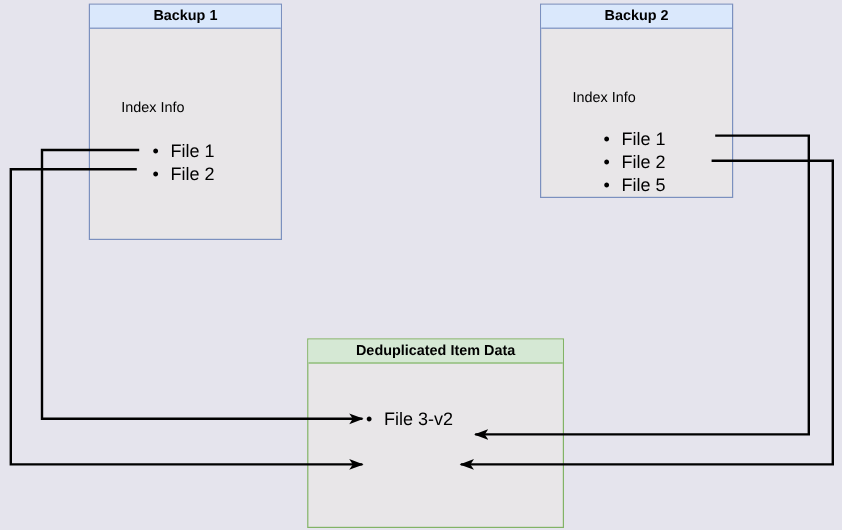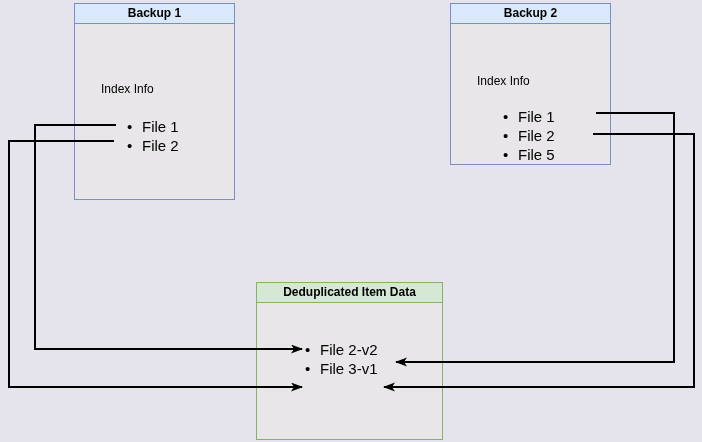--- a/index.html
+++ b/index.html
@@ -91,25 +91,24 @@
   <div class="box blue" style="left:450px; top:3px; width:161px; height:162px;">
     <div class="box-header">Backup 2</div>
     <div class="subtitle" style="left:26px; top:51px;">Index Info</div>
     <ul class="items" style="left:52px; top:103px;">
       <li>File 1</li>
       <li>File 2</li>
       <li>File 5</li>
     </ul>
   </div>
 
-  <div class="box green" style="left:256px; top:282px; width:187px; height:158px;">
+  <div class="box green" style="left:256px; top:282px; width:214px; height:158px;">
     <div class="box-header">Deduplicated Item Data</div>
     <ul class="items" style="left:48px; top:57px;">
-      <li>File 2-v2</li>
-      <li>File 3-v1</li>
+      <li>File 3-v2</li>
     </ul>
   </div>
 
   <svg id="edge-layer" width="702" height="442" viewBox="0 0 702 442">
     <defs>
       <marker id="arrowhead" markerUnits="userSpaceOnUse" markerWidth="14" markerHeight="10" refX="11" refY="4.5" orient="auto">
         <path d="M0,0 L12,4.5 L0,9 L3,4.5 Z" fill="#000"></path>
       </marker>
     </defs>
   <polyline points="116,125 35,125 35,349 302,349" class="edge" marker-end="url(#arrowhead)"></polyline>

